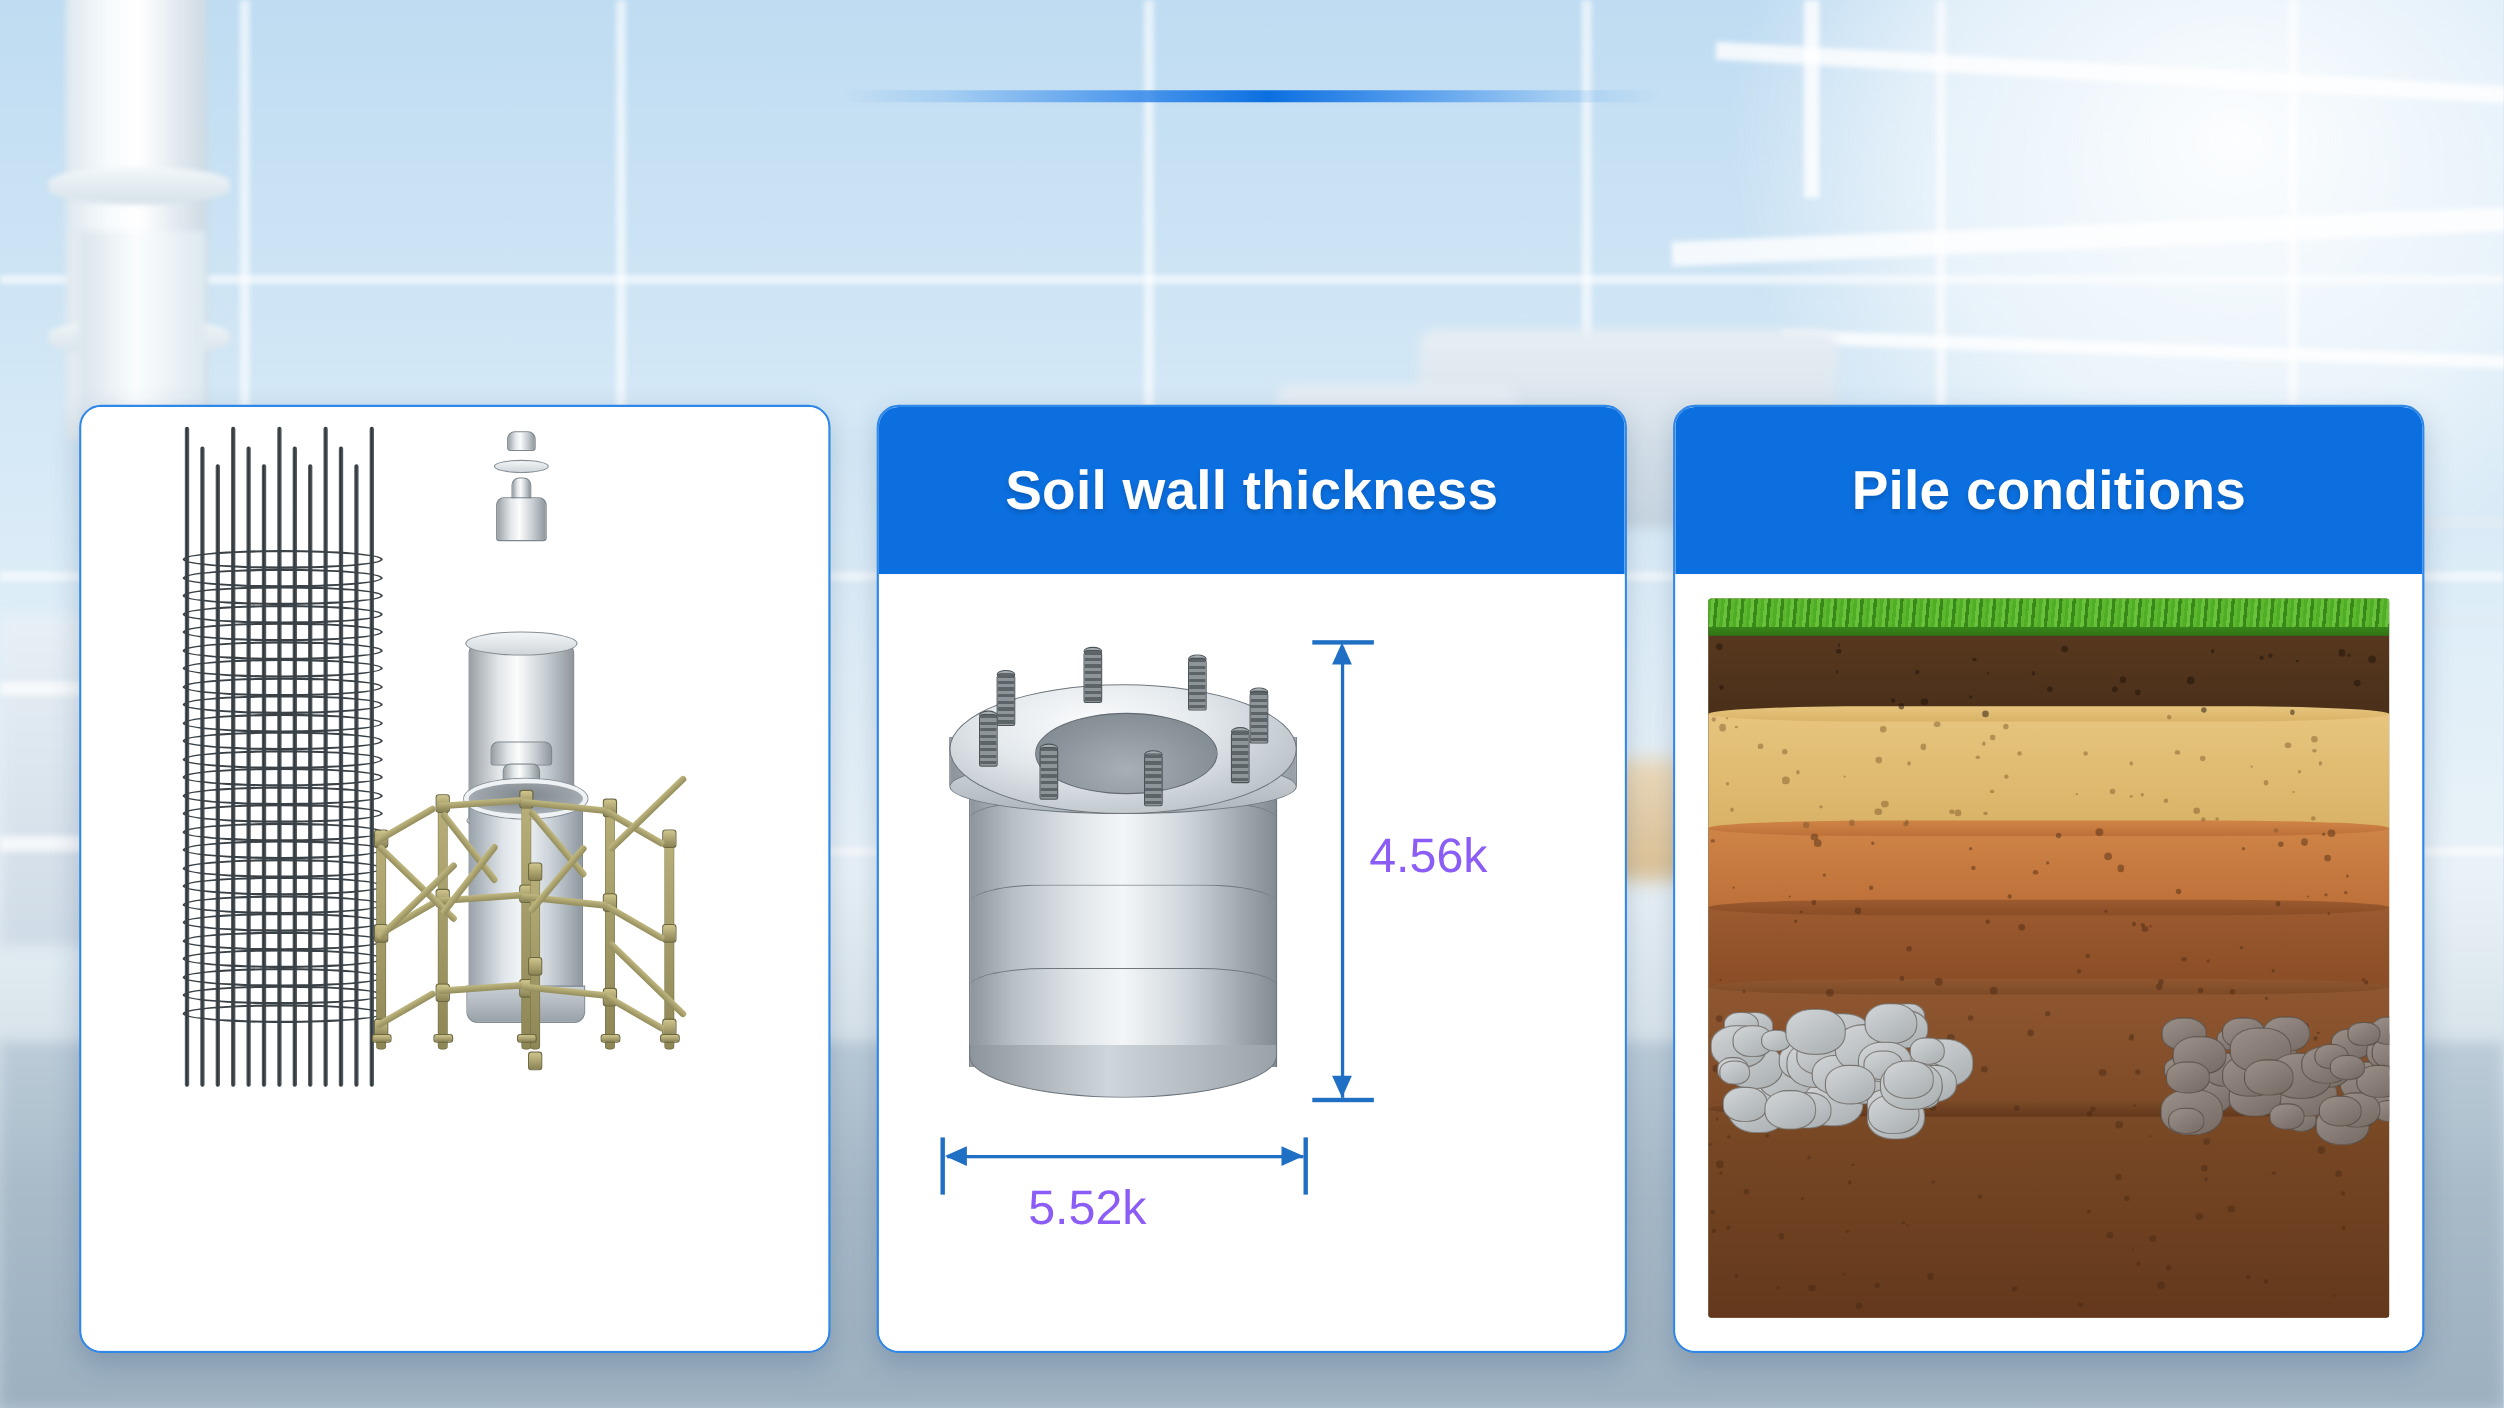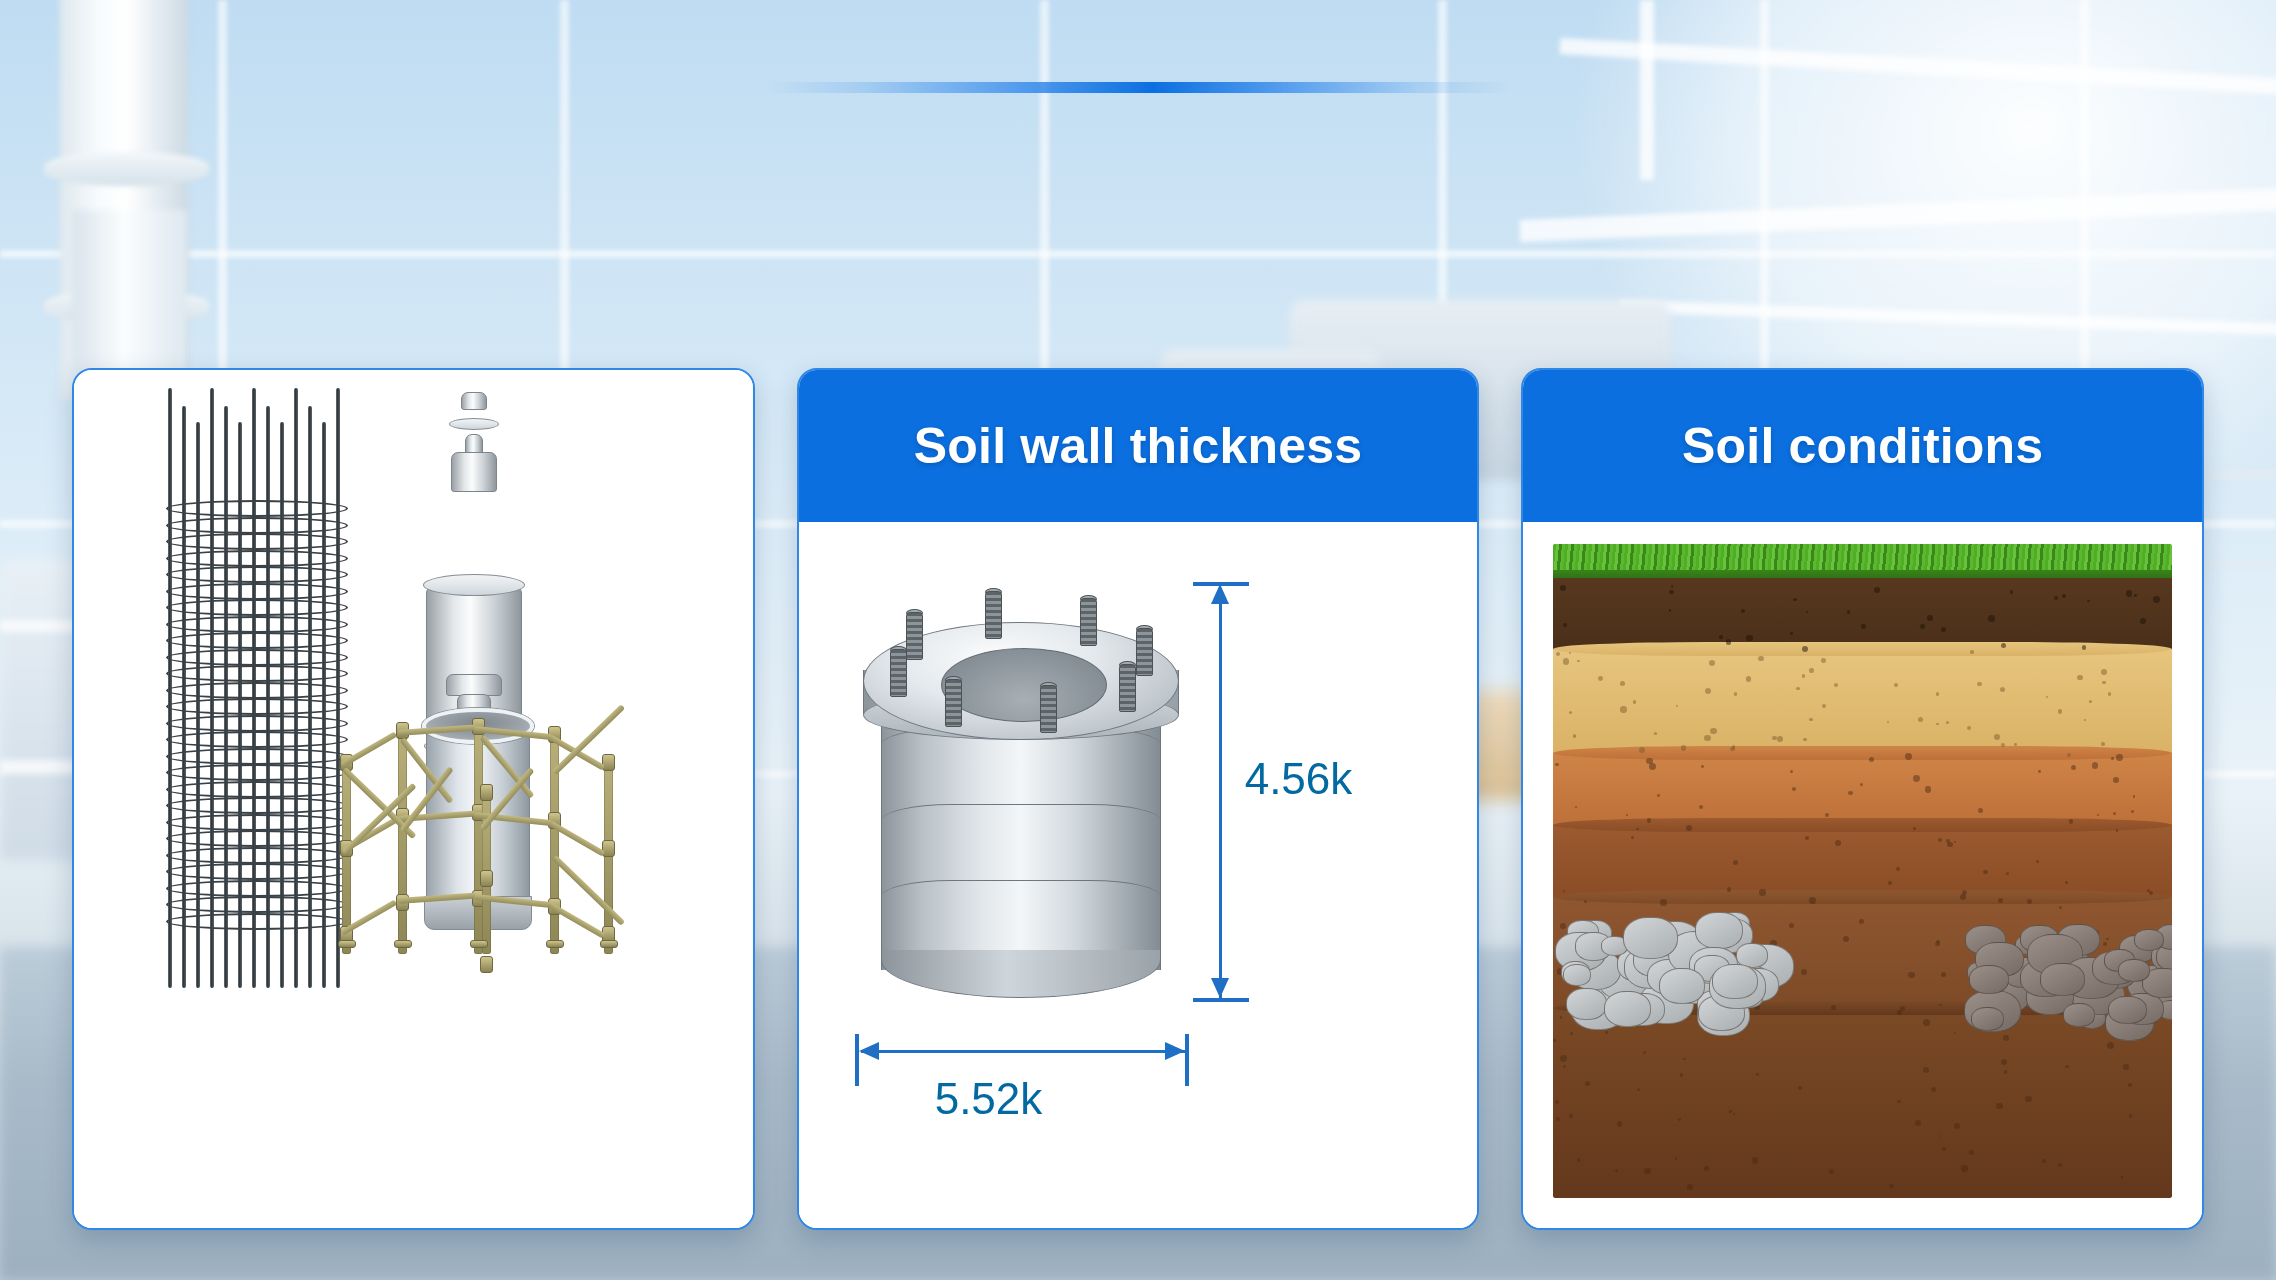--- a/index.html
+++ b/index.html
@@ -232,21 +232,21 @@
   }
 
   .dim-line { position:absolute; background:#1f6fc4; }
   .dim-tick { position:absolute; background:#1f6fc4; }
   .arrow { position:absolute; width:0; height:0; }
   .arrow.up    { border-left:9px solid transparent; border-right:9px solid transparent; border-bottom:20px solid #1f6fc4; }
   .arrow.down  { border-left:9px solid transparent; border-right:9px solid transparent; border-top:20px solid #1f6fc4; }
   .arrow.left  { border-top:9px solid transparent; border-bottom:9px solid transparent; border-right:20px solid #1f6fc4; }
   .arrow.right { border-top:9px solid transparent; border-bottom:9px solid transparent; border-left:20px solid #1f6fc4; }
   .dim-label {
-    position:absolute; color:#0369a1; font-size:44px; font-weight:normal;
+    position:absolute; color:#8b5cf6; font-size:44px; font-weight:normal;
     white-space:nowrap;
   }
 
   
   .c3 { position:absolute; inset:0; padding:22px 30px 30px; }
   .soil {
     position:relative; width:100%; height:100%;
     border-radius:3px; overflow:hidden;
     background:#6b4a2c;
   }
@@ -493,21 +493,21 @@
         <div class="dim-line" style="left:62px; top:528px; width:324px; height:3px;"></div>
         <div class="arrow left" style="left:60px;  top:520px;"></div>
         <div class="arrow right" style="left:366px; top:520px;"></div>
         <div class="dim-label" style="left:136px; top:552px;">5.52k</div>
       </div>
     </div>
   </div>
 
   <div class="card">
     <div class="card-head">
-      <div class="card-head-text">Soil conditions</div>
+      <div class="card-head-text">Pile conditions</div>
     </div>
     <div class="card-body">
       <div class="c3">
         <div class="soil" id="soil">
           <div class="pile-col">
             <div class="pile-fill" id="pilefill">
                 <div class="rock" style="left:21.1%; top:81.6%; width:38px; height:32px; background:linear-gradient(145deg,#d7dadc,#a6abaf);"></div>
                 <div class="rock" style="left:24.1%; top:84.1%; width:23px; height:20px; background:linear-gradient(145deg,#d7dadc,#a6abaf);"></div>
                 <div class="rock" style="left:-3.2%; top:72.2%; width:25px; height:22px; background:linear-gradient(145deg,#d7dadc,#a6abaf);"></div>
                 <div class="rock" style="left:44.2%; top:1.1%; width:36px; height:31px; background:linear-gradient(145deg,#d7dadc,#a6abaf);"></div>

